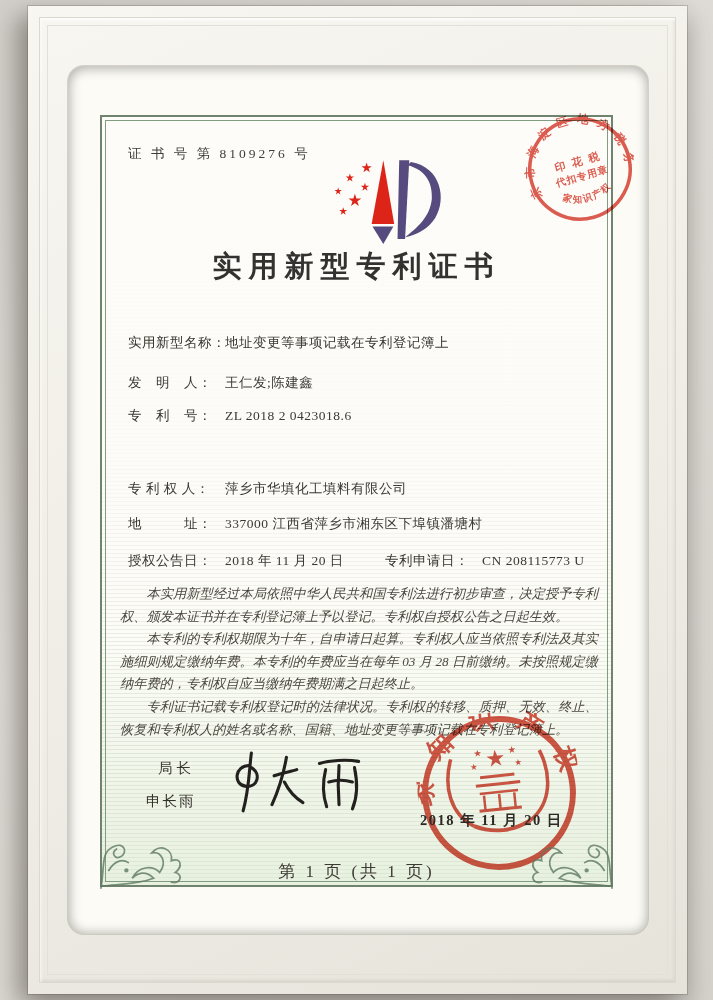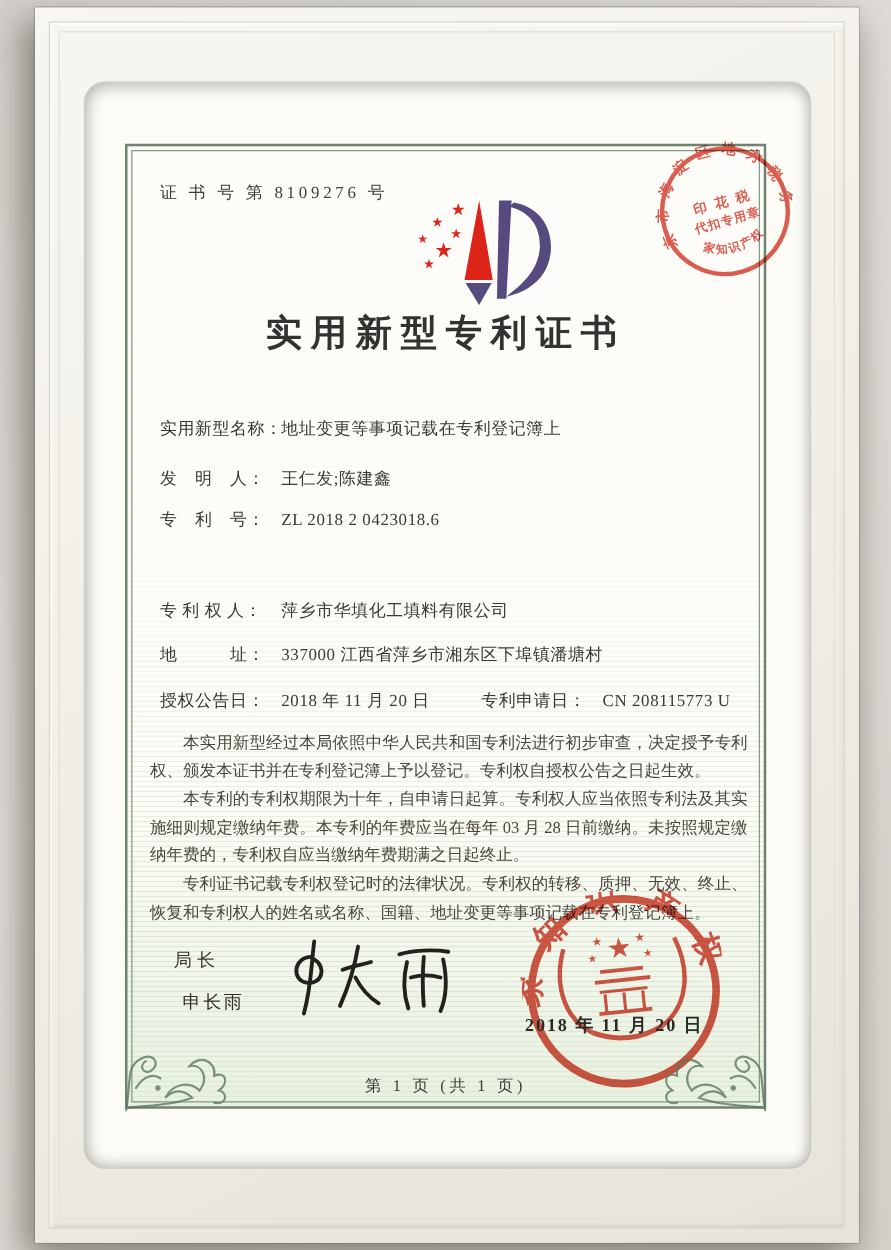--- a/index.html
+++ b/index.html
@@ -36,36 +36,36 @@
 
   .title { position:absolute; left:0; top:130px; width:100%; text-align:center;
     font-size:29px; font-weight:600; letter-spacing:7px; color:#343230; }
 
   .field-row { position:absolute; left:26px; font-size:13.5px; color:#3c3933; letter-spacing:.5px; white-space:nowrap; }
   .flabel { display:inline-block; width:97px; color:#3a3731; }
   .fvalue { color:#3c3933; }
 
   .body-text { position:absolute; left:18px; top:466px; width:478px; font-size:13.2px;
     line-height:22.6px; color:#4a463e; text-align:justify; }
-  .body-text p { text-indent:2em; }
-
-  .signer-title { position:absolute; left:37px; top:642px; font-size:14.5px; letter-spacing:4px; color:#3a3731;font-family:Liberation Mono, monospace; }
+  .body-text p { text-indent:2em;font-style:italic; }
+
+  .signer-title { position:absolute; left:56px; top:642px; font-size:14.5px; letter-spacing:4px; color:#3a3731;font-family:Liberation Mono, monospace; }
   .signer-name  { position:absolute; left:44px; top:675px; font-size:14.5px; letter-spacing:2px; color:#33302b; }
   .signature { position:absolute; left:118px; top:632px; width:170px; height:66px; }
 
   .seal-main { position:absolute; left:316px; top:595px; width:162px; height:162px;
     transform:rotate(-6deg); opacity:.85; mix-blend-mode:multiply; }
   .seal-date { position:absolute; left:318px; top:694px; width:170px; font-size:14.5px; font-weight:600;
     letter-spacing:1.5px; color:#2d2a26; z-index:5; }
 
   .stamp-tax { position:absolute; left:419px; top:-7px; width:118px; height:118px;
     transform:rotate(-16deg); opacity:.82; mix-blend-mode:multiply; }
 
   .footer { position:absolute; left:0; top:743px; width:100%; text-align:center;
-    font-size:13px; letter-spacing:3px; color:#3e3b36; }
+    font-size:17px; letter-spacing:3px; color:#3e3b36; }
 
   .flourish { position:absolute; bottom:-5px; width:88px; height:88px; opacity:.8; }
   .flourish.fl-left { left:-3px; }
   .flourish.fl-right { right:-3px; transform:scaleX(-1); }
 </style>
 </head>
 <body>
 
 <div id="shot">
   <div class="frame">

